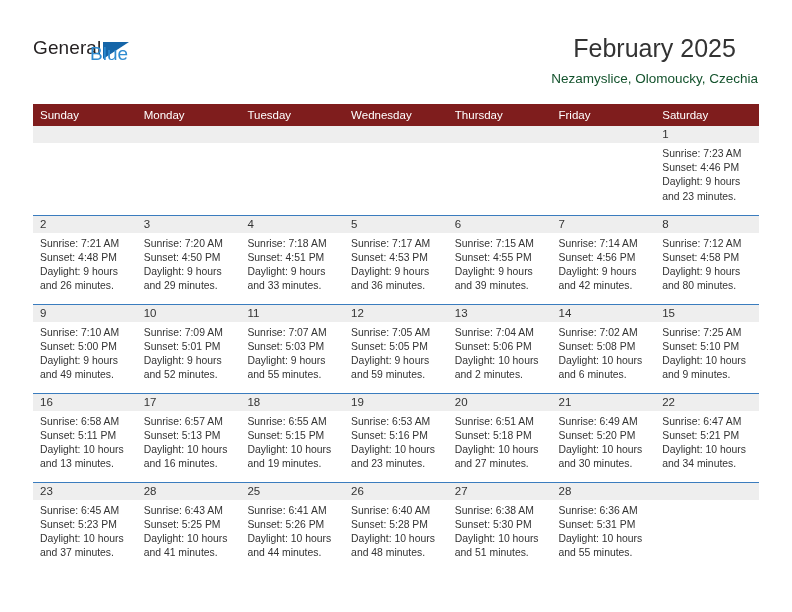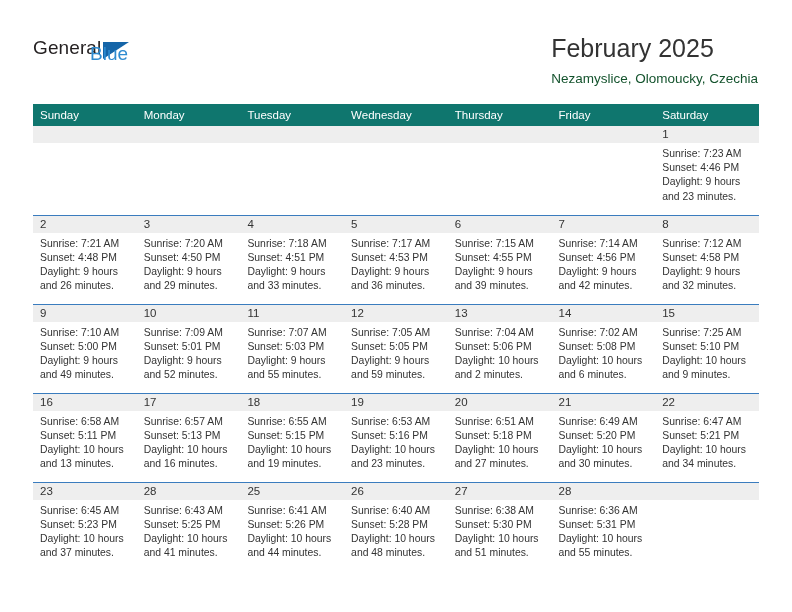--- a/index.html
+++ b/index.html
@@ -63,21 +63,21 @@
     top: 6px;
     font-size: 19px;
     color: #2e8bd0;
     line-height: 20px;
   }
 
   .title-block {
     position: absolute;
     right: 34px;
     top: 33px;
-    text-align: left;
+    text-align: center;
   }
   .cal-title {
     font-size: 25px;
     color: #333333;
     line-height: 30px;
     font-weight: normal;
     margin: 0;
   }
   .cal-subtitle {
     font-size: 13.5px;
@@ -91,21 +91,21 @@
   .calendar {
     position: absolute;
     left: 33px;
     top: 104px;
     width: 726px;
     border-collapse: collapse;
     table-layout: fixed;
   }
 
   .calendar th {
-    background: #0f766e;
+    background: #7f1d1d;
     color: #ffffff;
     font-size: 11.5px;
     font-weight: normal;
     text-align: left;
     padding: 5px 0 5px 7px;
     height: 12px;
     box-sizing: border-box;
     border: none;
   }
 
@@ -267,21 +267,21 @@
               <div class="cell-line">Daylight: 9 hours</div>
               <div class="cell-line">and 42 minutes.</div>
             </div>
           </td>
           <td>
             <div class="daynum-band">8</div>
             <div class="cell-body">
               <div class="cell-line">Sunrise: 7:12 AM</div>
               <div class="cell-line">Sunset: 4:58 PM</div>
               <div class="cell-line">Daylight: 9 hours</div>
-              <div class="cell-line">and 32 minutes.</div>
+              <div class="cell-line">and 80 minutes.</div>
             </div>
           </td>
         </tr>
         <tr>
           <td>
             <div class="daynum-band">9</div>
             <div class="cell-body">
               <div class="cell-line">Sunrise: 7:10 AM</div>
               <div class="cell-line">Sunset: 5:00 PM</div>
               <div class="cell-line">Daylight: 9 hours</div>

